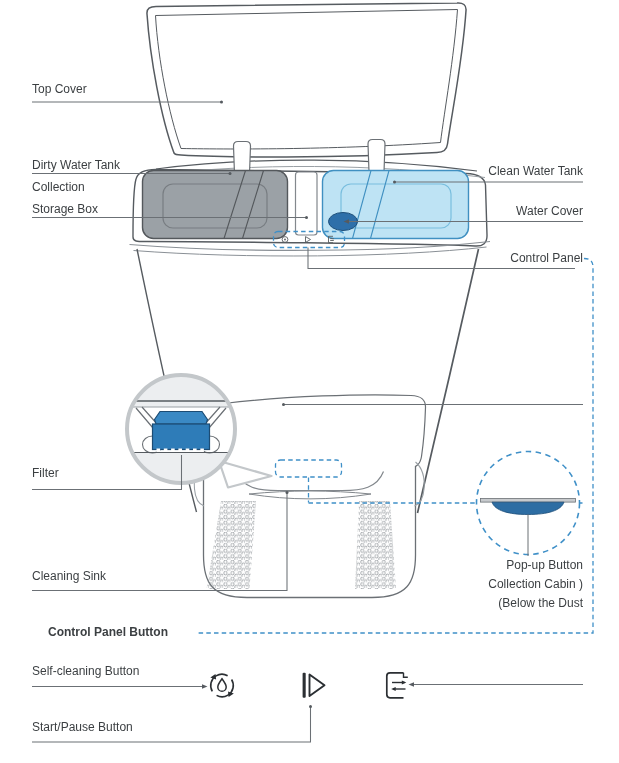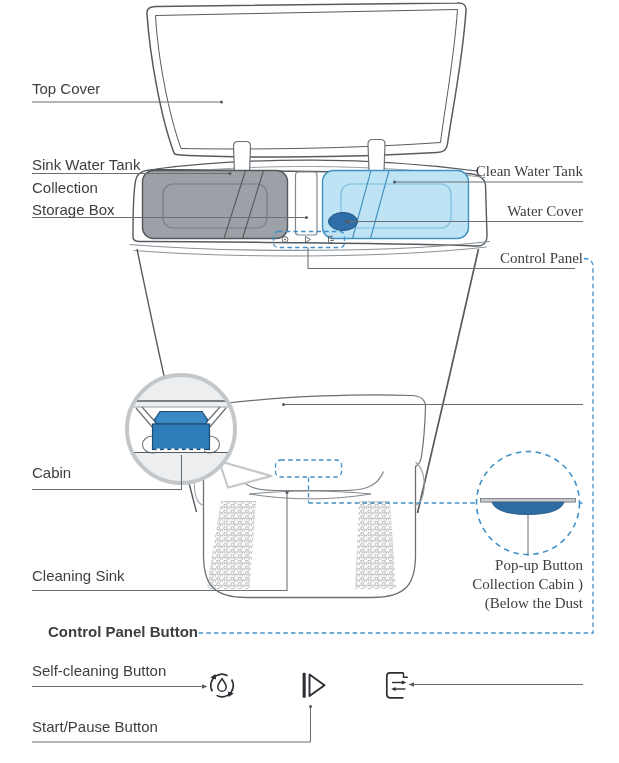--- a/index.html
+++ b/index.html
@@ -1,23 +1,23 @@
 <!DOCTYPE html>
 <html><head>
 <meta charset="utf-8">
 <style>
   html,body{margin:0;padding:0;background:#fff;}
   .stage{
     position:relative;width:619px;height:763px;background:#ffffff;overflow:hidden;
     font-family:"Liberation Sans","DejaVu Sans",sans-serif;color:#3b3f42;
   }
   .art{position:absolute;left:0;top:0;}
-  .lbl{position:absolute;font-size:15px;line-height:20px;white-space:nowrap;}
+  .lbl{position:absolute;font-size:12px;line-height:20px;white-space:nowrap;}
   .lbl.two{line-height:21.5px;}
-  .lbl.r{text-align:right;font-family:Liberation Serif, serif;}
+  .lbl.r{text-align:right;}
   .lbl.bold{font-weight:bold;}
   .lbl.popup{line-height:19px;}
 </style>
 </head>
 <body>
 
 <div class="stage">
 
   <svg class="art" width="619" height="763" viewBox="0 0 619 763">
     <defs>
@@ -187,29 +187,29 @@
                C 386.8,697 387.6,697.8 390,697.8 L 403.5,697.8" stroke-width="1.7"></path>
       <path d="M 403.5,672.8 L 403.5,677.2 L 407.8,677.2" stroke-width="1.4"></path>
       <path d="M 392,682.5 L 404.5,682.5" stroke-width="1.4"></path>
       <polygon points="406.3,682.5 401.8,680.4 401.8,684.6" fill="#2b2f33" stroke="none"></polygon>
       <path d="M 405.5,689 L 393,689" stroke-width="1.4"></path>
       <polygon points="391.2,689 395.7,686.9 395.7,691.1" fill="#2b2f33" stroke="none"></polygon>
     </g>
   </svg>
 
   <div class="lbl" style="left:32px;top:79px">Top Cover</div>
-  <div class="lbl" style="left:32px;top:155px">Sink Water Tank</div>
+  <div class="lbl" style="left:32px;top:155px">Dirty Water Tank</div>
   <div class="lbl two" style="left:32px;top:177px">
     <div>Collection</div>
     <div>Storage Box</div>
   </div>
   <div class="lbl r" style="right:36px;top:160.5px">Clean Water Tank</div>
   <div class="lbl r" style="right:36px;top:201px">Water Cover</div>
   <div class="lbl r" style="right:36px;top:247.5px">Control Panel</div>
-  <div class="lbl" style="left:32px;top:462.5px">Cabin</div>
+  <div class="lbl" style="left:32px;top:462.5px">Filter</div>
   <div class="lbl" style="left:32px;top:565.5px">Cleaning Sink</div>
   <div class="lbl r popup" style="right:36px;top:556px">
     <div>Pop-up Button</div>
     <div>Collection Cabin )</div>
     <div>(Below the Dust</div>
   </div>
   <div class="lbl bold" style="left:48px;top:622px">Control Panel Button</div>
   <div class="lbl" style="left:32px;top:661px">Self-cleaning Button</div>
   <div class="lbl" style="left:32px;top:716.5px">Start/Pause Button</div>
 

